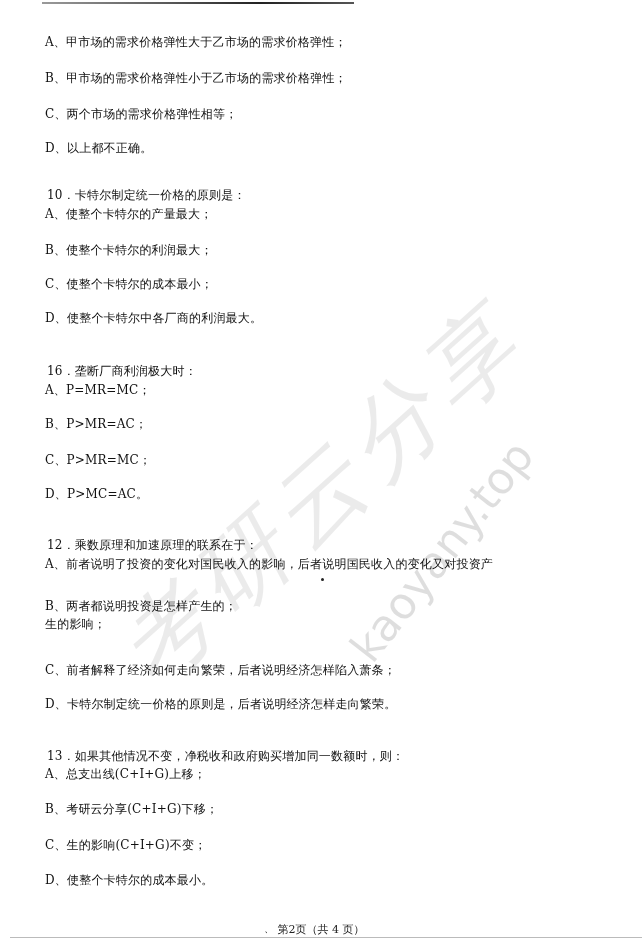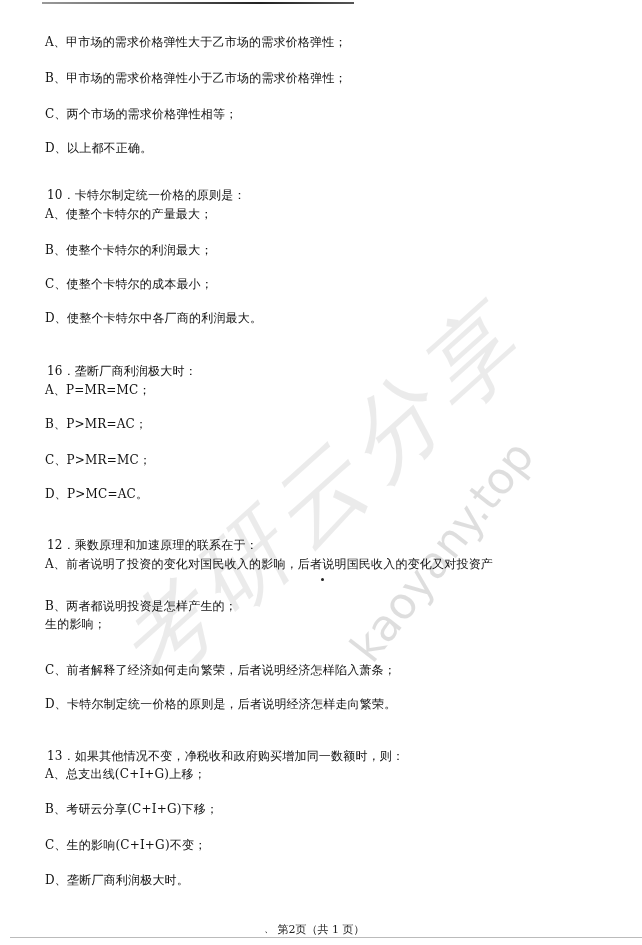--- a/index.html
+++ b/index.html
@@ -76,22 +76,22 @@
   <div class="line" style="top:596px">B、两者都说明投资是怎样产生的；</div>
   <div class="line" style="top:660px">C、前者解释了经济如何走向繁荣，后者说明经济怎样陷入萧条；</div>
   <div class="line" style="top:694px">D、卡特尔制定统一价格的原则是，后者说明经济怎样走向繁荣。</div>
 </div>
 
 <div>
   <div class="line q" style="top:729px">13．如果其他情况不变，净税收和政府购买增加同一数额时，则：</div>
   <div class="line" style="top:764px">A、总支出线(C+I+G)上移；</div>
   <div class="line" style="top:799px">B、考研云分享(C+I+G)下移；</div>
   <div class="line" style="top:835px">C、生的影响(C+I+G)不变；</div>
-  <div class="line" style="top:870px">D、垄断厂商利润极大时。</div>
+  <div class="line" style="top:870px">D、使整个卡特尔的成本最小。</div>
 </div>
 
 <div class="speck" style="left:321px;top:578px"></div>
 
 <div class="footer">
   <span class="tick">、</span>
-  <span>第2页（共 1 页）</span>
+  <span>第2页（共 4 页）</span>
 </div>
 <div class="footer-rule"></div>
 
 </body></html>

